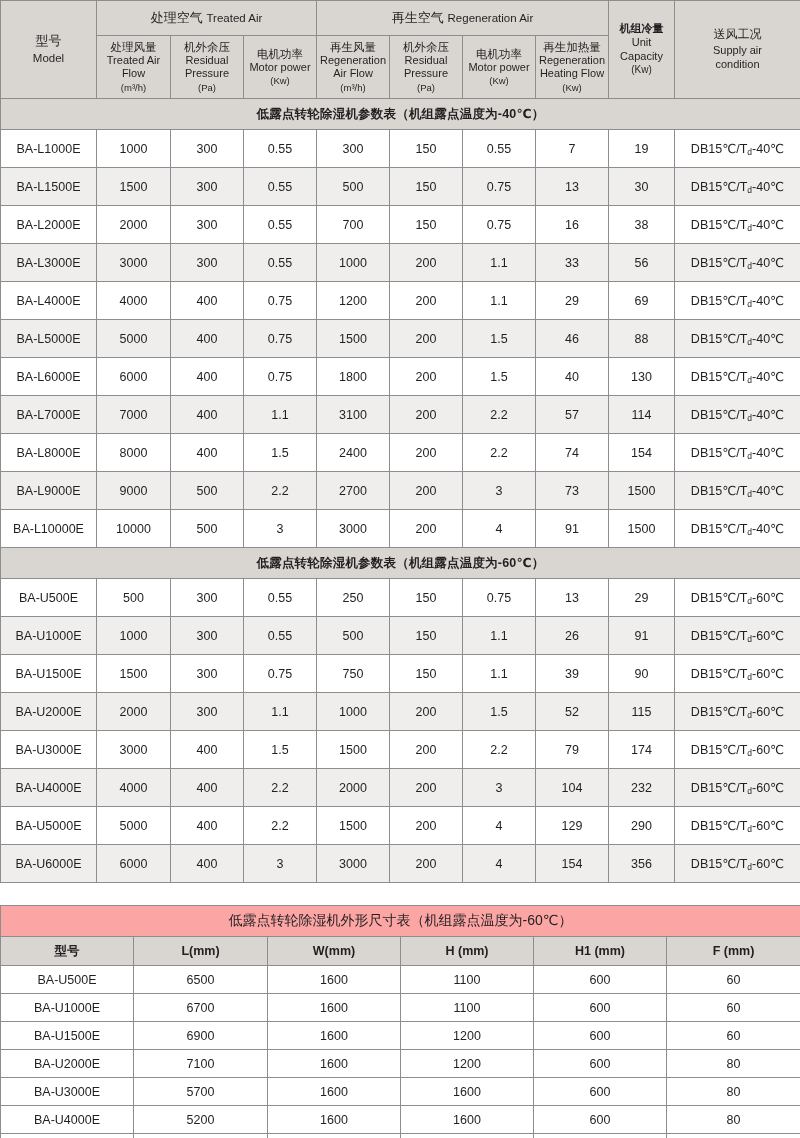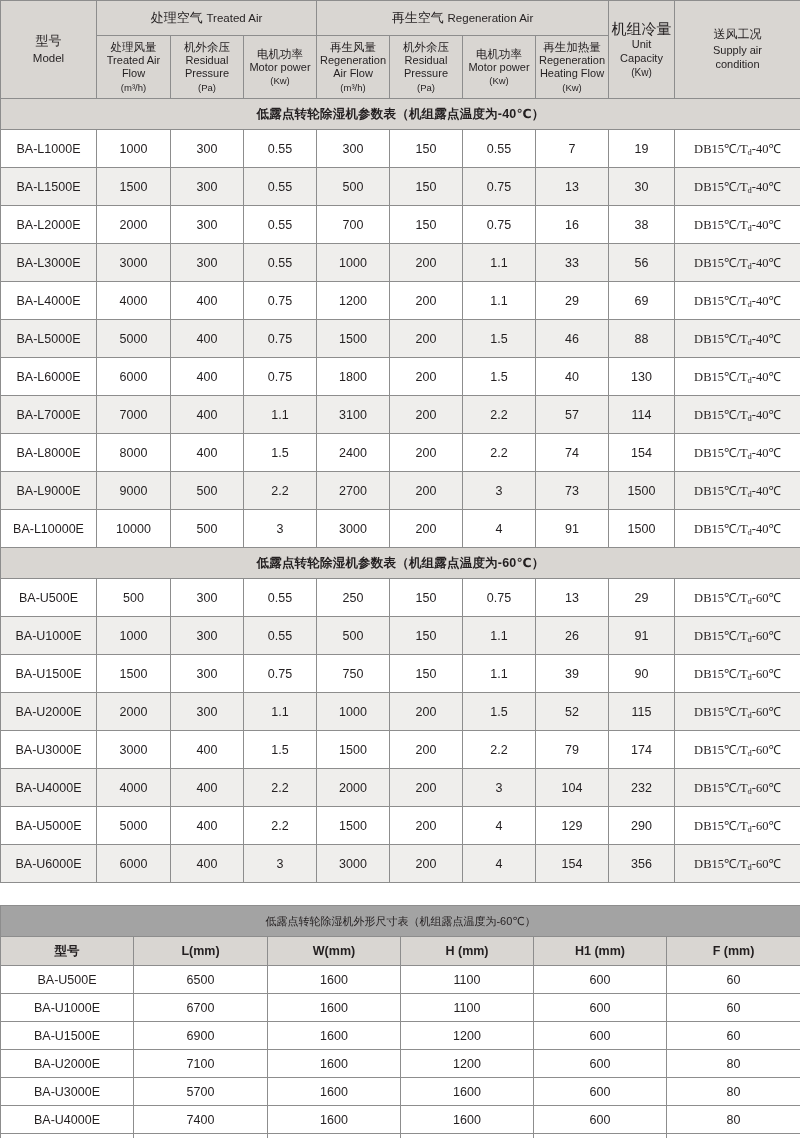--- a/index.html
+++ b/index.html
@@ -82,40 +82,39 @@
   .row-alt td {
     background: #efeeec;
   }
   .row-plain td {
     background: #ffffff;
   }
 
   .cond {
     font-size: 11.5px;
     white-space: nowrap;
-    font-family: Liberation Serif, serif;
   }
   .cond sub {
     font-size: 8.5px;
     vertical-align: baseline;
     position: relative;
     top: 2px;
   }
 
   .gap {
     height: 22px;
     width: 800px;
     background: #ffffff;
   }
 
   
   .t2 .dim-title td {
-    background: #a3a3a3;
+    background: #fca5a5;
     height: 30px;
-    font-size: 11px;
+    font-size: 14px;
   }
   .t2 .dim-head td {
     background: #d9d6d2;
     height: 28px;
     font-size: 12.5px;
     font-weight: bold;
   }
   .t2 tbody.dim-body td {
     height: 27px;
     font-size: 12.5px;
@@ -151,21 +150,21 @@
         </td>
         <td colspan="3">
           <span class="cn">处理空气</span>
           <span class="en">Treated Air</span>
         </td>
         <td colspan="4">
           <span class="cn">再生空气</span>
           <span class="en">Regeneration Air</span>
         </td>
         <td rowspan="2" class="hdr-sub-cell" style="font-size:11px;line-height:1.25;">
-          <span class="cn" style="font-size:15px;">机组冷量</span>
+          <span class="cn" style="font-size:11px;font-weight:bold;">机组冷量</span>
           <span>Unit</span><br>
           <span>Capacity</span><br>
           <span style="font-size:10px;">(Kw)</span>
         </td>
         <td rowspan="2" style="font-size:11px;line-height:1.3;">
           <span class="cn" style="font-size:12px;">送风工况</span><br>
           <span>Supply air</span><br>
           <span>condition</span>
         </td>
       </tr>
@@ -518,21 +517,21 @@
         <tr>
           <td>BA-U3000E</td>
           <td>5700</td>
           <td>1600</td>
           <td>1600</td>
           <td>600</td>
           <td>80</td>
         </tr>
         <tr>
           <td>BA-U4000E</td>
-          <td>7400</td>
+          <td>5200</td>
           <td>1600</td>
           <td>1600</td>
           <td>600</td>
           <td>80</td>
         </tr>
         <tr>
           <td>BA-U5000E</td>
           <td>7900</td>
           <td>2000</td>
           <td>2000</td>

